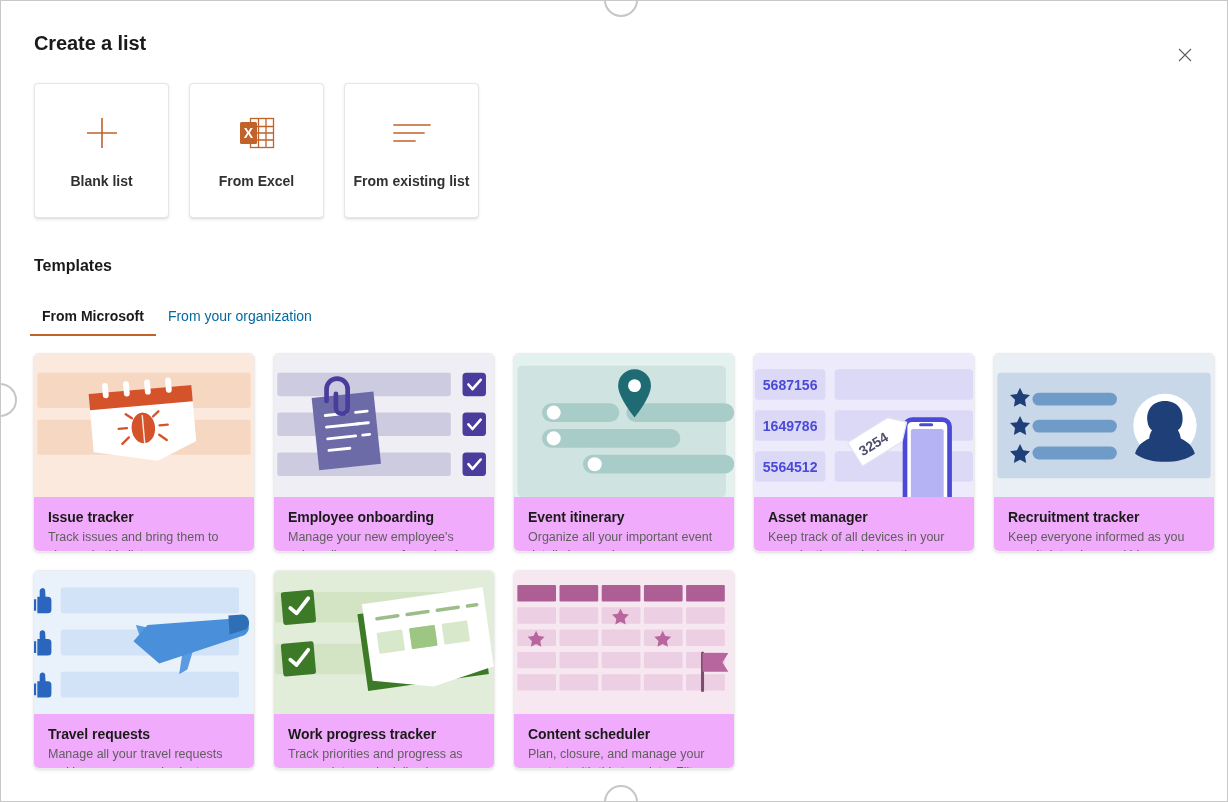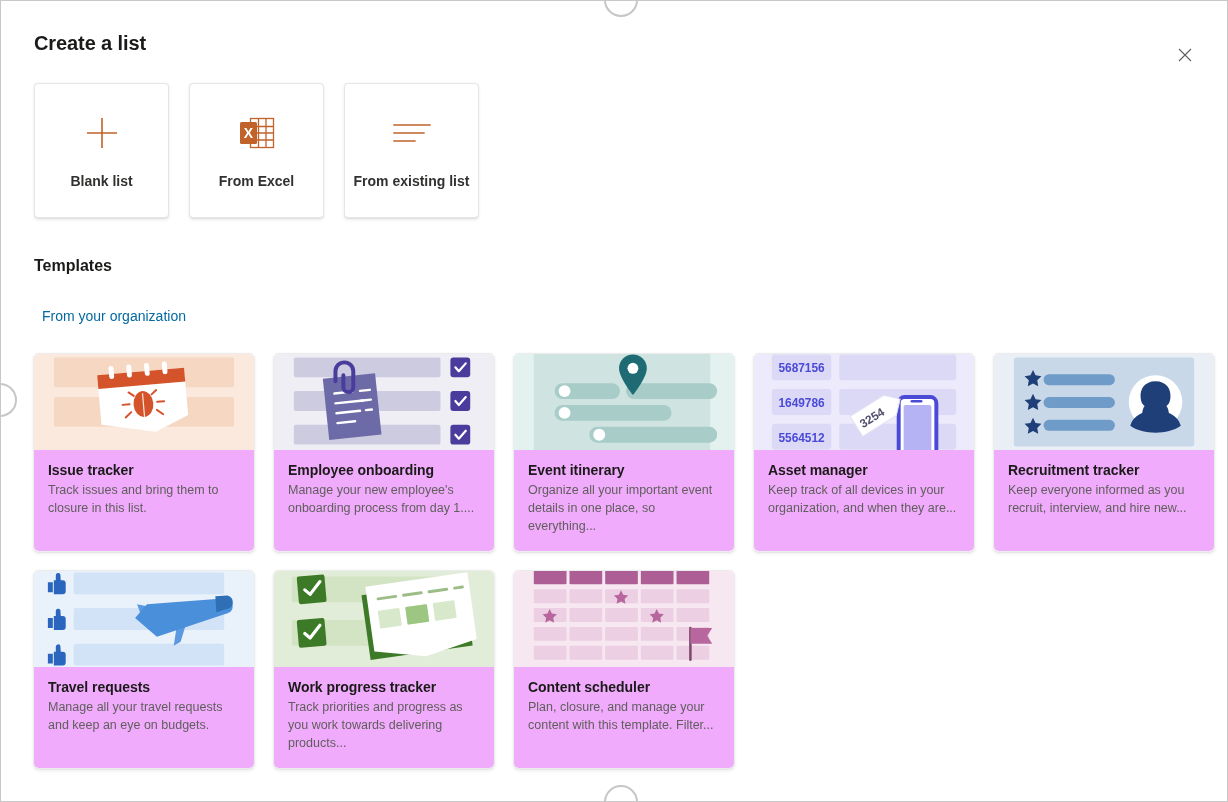--- a/index.html
+++ b/index.html
@@ -119,21 +119,21 @@
     height: 199px;
     background: #ffffff;
     border: 1px solid #ececec;
     border-radius: 6px;
     box-shadow: 0 1.2px 3.6px rgba(0,0,0,0.07), 0 0.3px 0.9px rgba(0,0,0,0.05);
     overflow: hidden;
     cursor: pointer;
     display: flex; flex-direction: column;
   }
   .card-art {
-    height: 96px;
+    height: 143px;
     position: relative;
     overflow: hidden;
     flex: none;
   }
   .card-art svg { display: block; width: 100%; height: 100%; }
   .card-body {
     padding: 12px 14px 0 14px;
     background: #f0abfc;
     flex: 1;
   }
@@ -201,20 +201,23 @@
           </svg>
         </span>
         <span class="tile-label">From existing list</span>
       </div>
 
     </div>
 
     <div class="templates-heading">Templates</div>
 
     <div class="tabs">
+      <div class="tab active">
+        <span>From Microsoft</span>
+      </div>
       <div class="tab">
         <span>From your organization</span>
       </div>
     </div>
 
     <div class="cards">
 
       <div class="card">
         <div class="card-art" style="background:#fbe9dd">
           <svg viewBox="0 0 222 122" preserveAspectRatio="xMidYMid slice">

